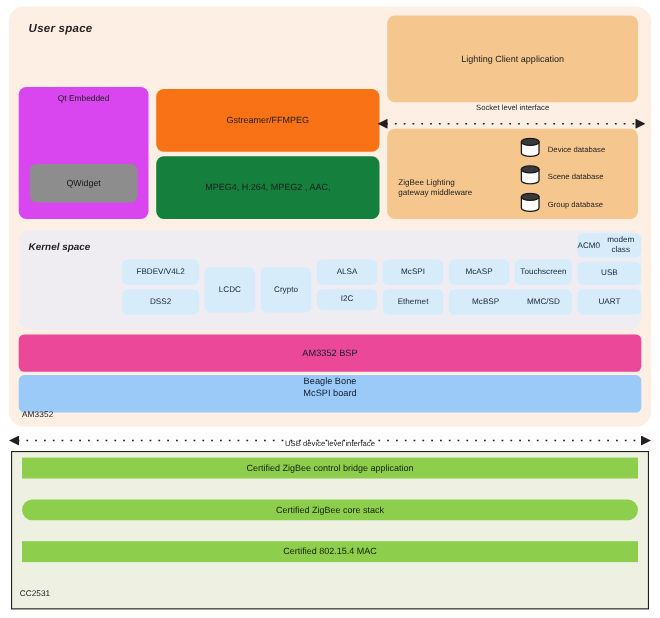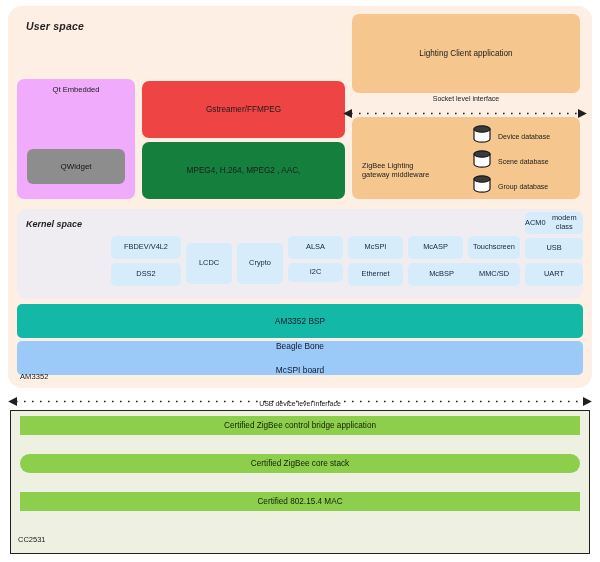--- a/index.html
+++ b/index.html
@@ -45,21 +45,21 @@
     font-style: italic;
     font-weight: bold;
     color: #231f20;
     letter-spacing: 0.2px;
   }
 
   
   .qt-panel {
     left: 17px; top: 79px;
     width: 118px; height: 120px;
-    background: #f0abfc;
+    background: #d946ef;
     border-radius: 7px;
   }
   .qt-panel-title {
     left: 0; top: 6px;
     width: 118px;
     text-align: center;
     font-size: 7.6px;
     color: #1c1c1c;
   }
   .qt-sub {
@@ -71,21 +71,21 @@
     font-size: 8px;
     color: #151515;
   }
   .qt-sub.one { top: 23px; }
   .qt-sub.two { top: 70px; }
 
   
   .gst-panel {
     left: 142px; top: 81px;
     width: 203px; height: 57px;
-    background: #ef4444;
+    background: #f97316;
     border-radius: 7px;
     display: flex; align-items: center; justify-content: center;
     font-size: 8.2px;
     color: #1c1c1c;
   }
   .codec-panel {
     left: 142px; top: 142px;
     width: 203px; height: 57px;
     background: #15803d;
     border-radius: 7px;
@@ -171,32 +171,32 @@
     text-align: center;
     font-size: 7.4px;
     color: #13243a;
     line-height: 1.15;
   }
 
   
   .bsp-bar {
     left: 17px; top: 304px;
     width: 566px; height: 34px;
-    background: #14b8a6;
+    background: #ec4899;
     border-radius: 5px;
     display: flex; align-items: center; justify-content: center;
     font-size: 8.4px;
     color: #101b2c;
   }
   .board-bar {
     left: 17px; top: 341px;
     width: 566px; height: 34px;
     background: #9bc9f8;
     border-radius: 5px;
-    display: flex; align-items: center; justify-content: space-between;
+    display: flex; align-items: center; justify-content: flex-start;
     flex-direction: column;
     font-size: 8.4px;
     line-height: 1.25;
     color: #101b2c;
   }
 
   
   .usb-line {
     left: 8px; top: 392px;
     width: 584px; height: 9px;

